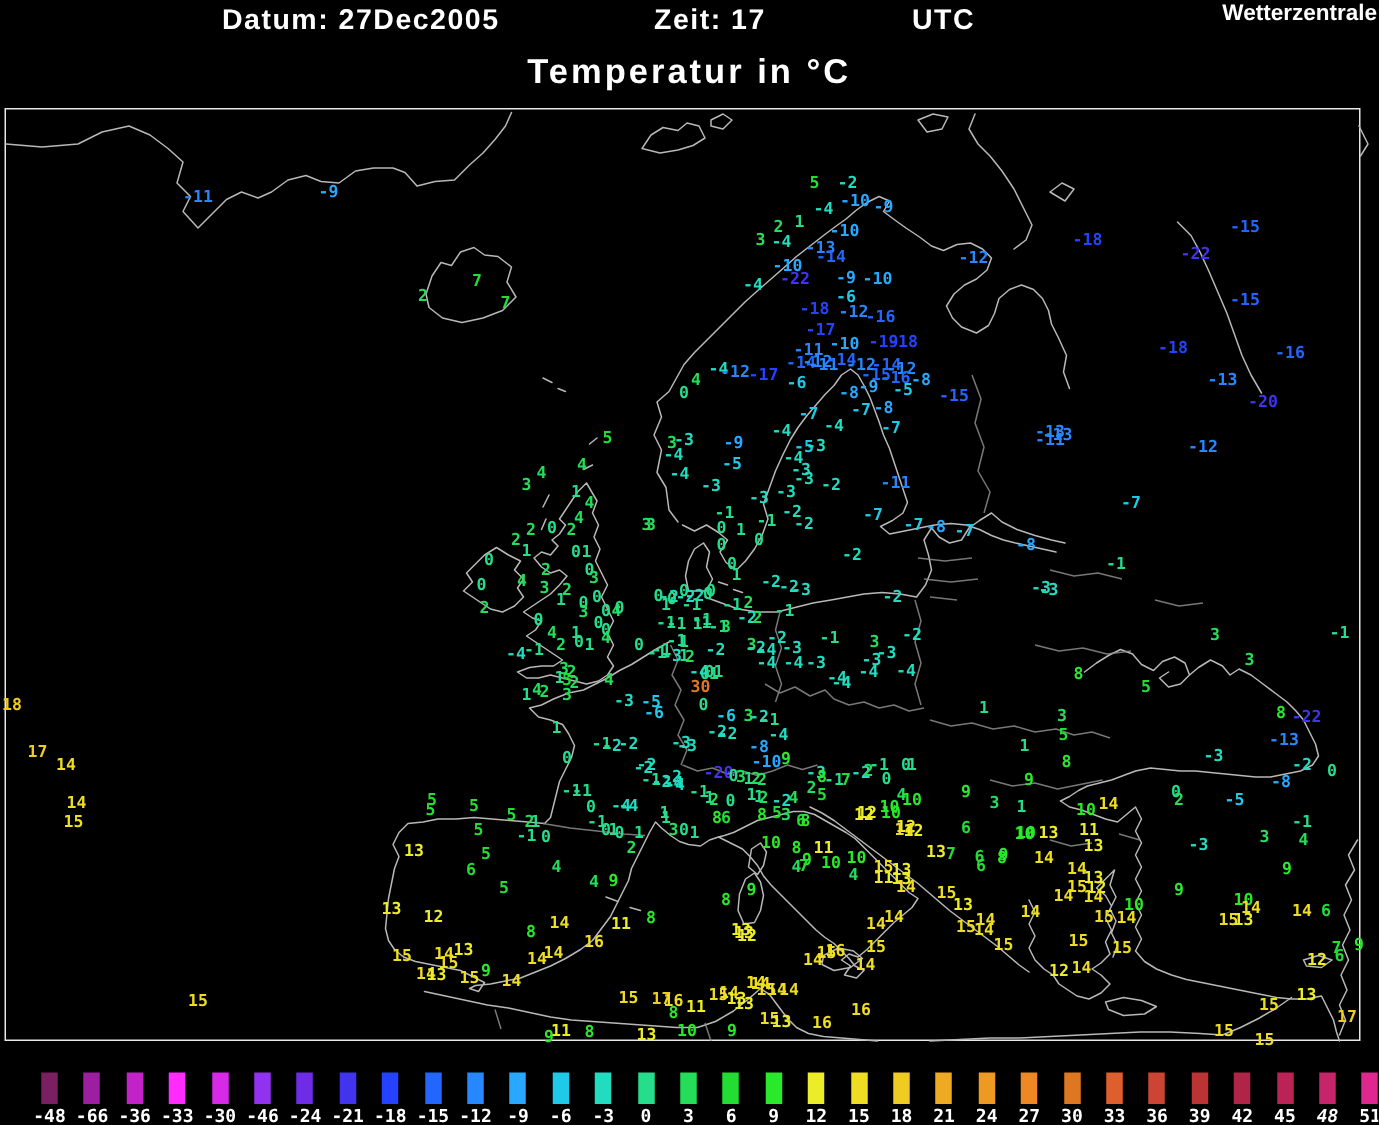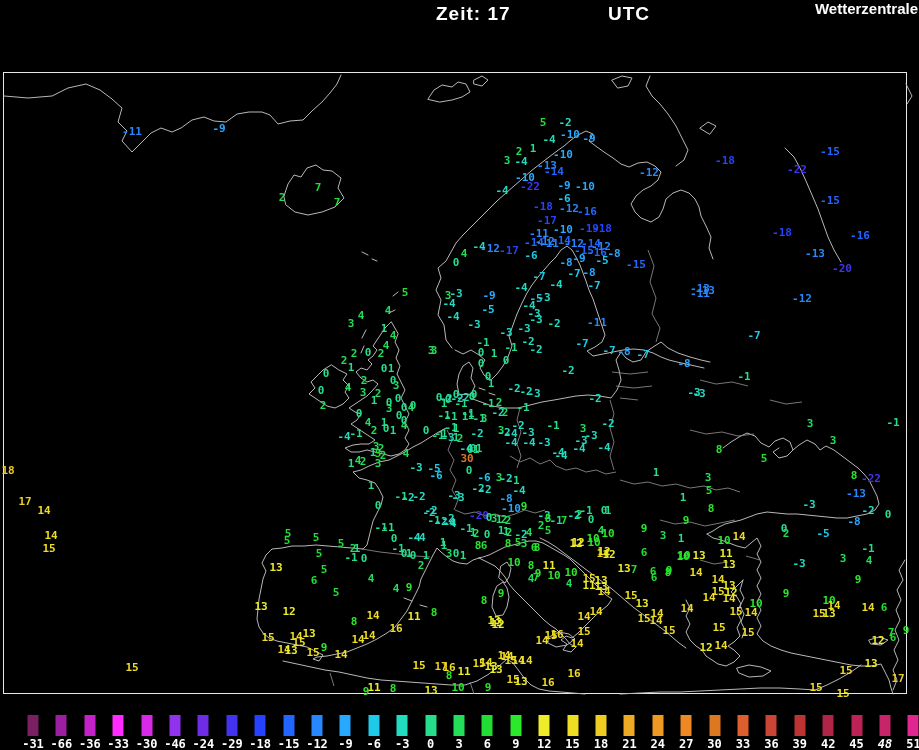--- a/index.html
+++ b/index.html
@@ -19,23 +19,25 @@
        font:bold 11px "DejaVu Sans Mono",monospace;white-space:nowrap;z-index:3;}
   .chip{position:absolute;top:715px;width:11px;height:21px;transform:translateX(-50%);}
   .clabel{position:absolute;top:737px;transform:translateX(-50%);color:#ffffff;
           font:bold 12px "DejaVu Sans Mono",monospace;white-space:nowrap;}
 </style>
 </head>
 <body>
 
 <div id="stage">
 
+  <div class="hdr" style="left:148px;top:3px"><span>Datum:</span> <span>27Dec2005</span></div>
   <div class="hdr" style="left:436px;top:3px"><span>Zeit:</span> <span>17</span></div>
   <div class="hdr" style="left:608px;top:3px">UTC</div>
   <div class="brand">Wetterzentrale</div>
+  <div class="title">Temperatur in °C</div>
 
   <div id="map-frame"></div>
 
   <svg id="coast-svg" width="919" height="750" viewBox="0 0 919 750">
     <g fill="none" stroke="#b8b8b8" stroke-width="1" stroke-linejoin="round" stroke-linecap="round">
       <path d="M4 96 L28 98 52 96 68 88 86 84 100 90 112 99 122 108 118 122 127 131 122 141 132 152 141 143 151 133 161 128 172 132 181 128 192 120 204 117 214 121 226 122 237 114 249 112 262 112 270 115 278 124 290 121 303 120 313 110 322 102 330 93 337 84 341 75"></path>
       <path d="M428 99 L434 90 442 85 452 87 458 82 466 84 470 92 462 97 452 100 440 102 Z M474 80 L482 76 488 80 482 86 474 84 Z"></path>
       <path d="M612 80 L622 76 632 78 628 86 618 88 Z M650 76 L646 86 652 96 660 104 668 114 676 126 682 138 688 150 684 160 676 166 M700 128 L708 122 716 126 710 134 Z"></path>
       <path d="M785 148 L794 157 800 168 806 181 812 195 818 209 823 223 828 237 834 250 841 262 M906 84 L912 96 907 104"></path>
       <path d="M284 196 L288 184 294 175 301 177 307 168 316 165 323 170 332 171 341 178 338 188 344 198 335 207 322 212 308 215 295 212 286 205 Z"></path>
@@ -551,35 +553,35 @@
       <span class="stn" style="left: 878px; top: 640px; color: rgb(236, 236, 41);">12</span>
       <span class="stn" style="left: 871px; top: 663px; color: rgb(236, 236, 41);">13</span>
       <span class="stn" style="left: 846px; top: 670px; color: rgb(238, 221, 34);">15</span>
       <span class="stn" style="left: 816px; top: 687px; color: rgb(238, 221, 34);">15</span>
       <span class="stn" style="left: 843px; top: 693px; color: rgb(238, 221, 34);">15</span>
       <span class="stn" style="left: 898px; top: 678px; color: rgb(238, 204, 34);">17</span>
     </div>
 
   <div id="legend">
       <div class="chip" style="left: 33px; background: rgb(122, 31, 98);"></div>
-      <div class="clabel" style="left: 33px;">-31</div>
+      <div class="clabel" style="left: 33px;">-48</div>
       <div class="chip" style="left: 61.4px; background: rgb(155, 31, 160);"></div>
       <div class="clabel" style="left: 61.4px;">-66</div>
       <div class="chip" style="left: 89.8px; background: rgb(195, 34, 200);"></div>
       <div class="clabel" style="left: 89.8px;">-36</div>
       <div class="chip" style="left: 118.2px; background: rgb(255, 43, 255);"></div>
       <div class="clabel" style="left: 118.2px;">-33</div>
       <div class="chip" style="left: 146.6px; background: rgb(216, 41, 232);"></div>
       <div class="clabel" style="left: 146.6px;">-30</div>
       <div class="chip" style="left: 175px; background: rgb(145, 51, 238);"></div>
       <div class="clabel" style="left: 175px;">-46</div>
       <div class="chip" style="left: 203.4px; background: rgb(110, 44, 230);"></div>
       <div class="clabel" style="left: 203.4px;">-24</div>
       <div class="chip" style="left: 231.8px; background: rgb(65, 51, 238);"></div>
-      <div class="clabel" style="left: 231.8px;">-29</div>
+      <div class="clabel" style="left: 231.8px;">-21</div>
       <div class="chip" style="left: 260.2px; background: rgb(36, 66, 255);"></div>
       <div class="clabel" style="left: 260.2px;">-18</div>
       <div class="chip" style="left: 288.6px; background: rgb(35, 101, 255);"></div>
       <div class="clabel" style="left: 288.6px;">-15</div>
       <div class="chip" style="left: 317px; background: rgb(39, 135, 255);"></div>
       <div class="clabel" style="left: 317px;">-12</div>
       <div class="chip" style="left: 345.4px; background: rgb(41, 168, 255);"></div>
       <div class="clabel" style="left: 345.4px;">-9</div>
       <div class="chip" style="left: 373.8px; background: rgb(31, 201, 232);"></div>
       <div class="clabel" style="left: 373.8px;">-6</div>

